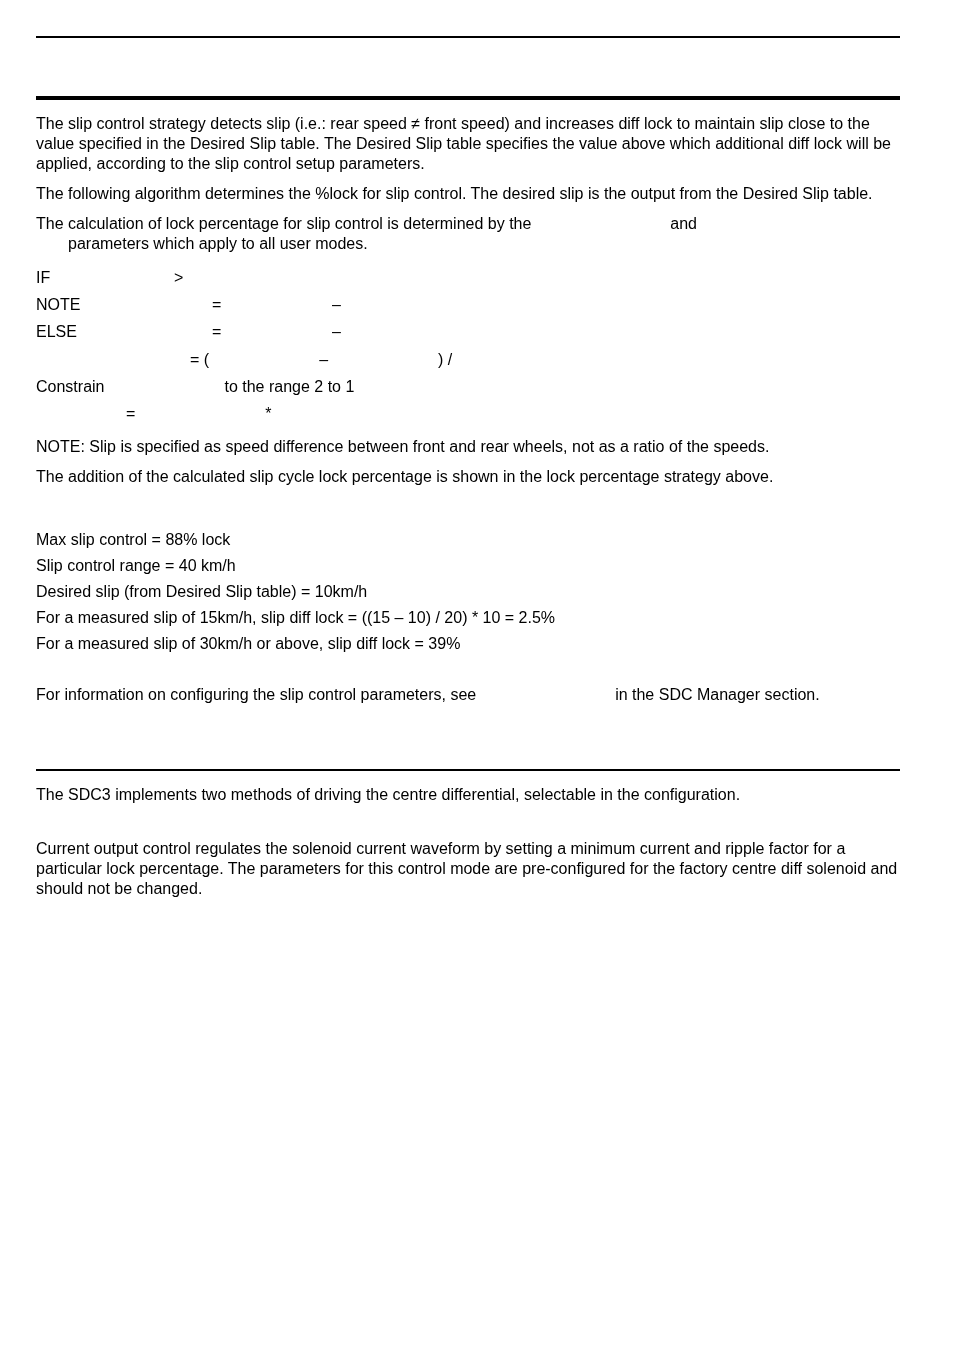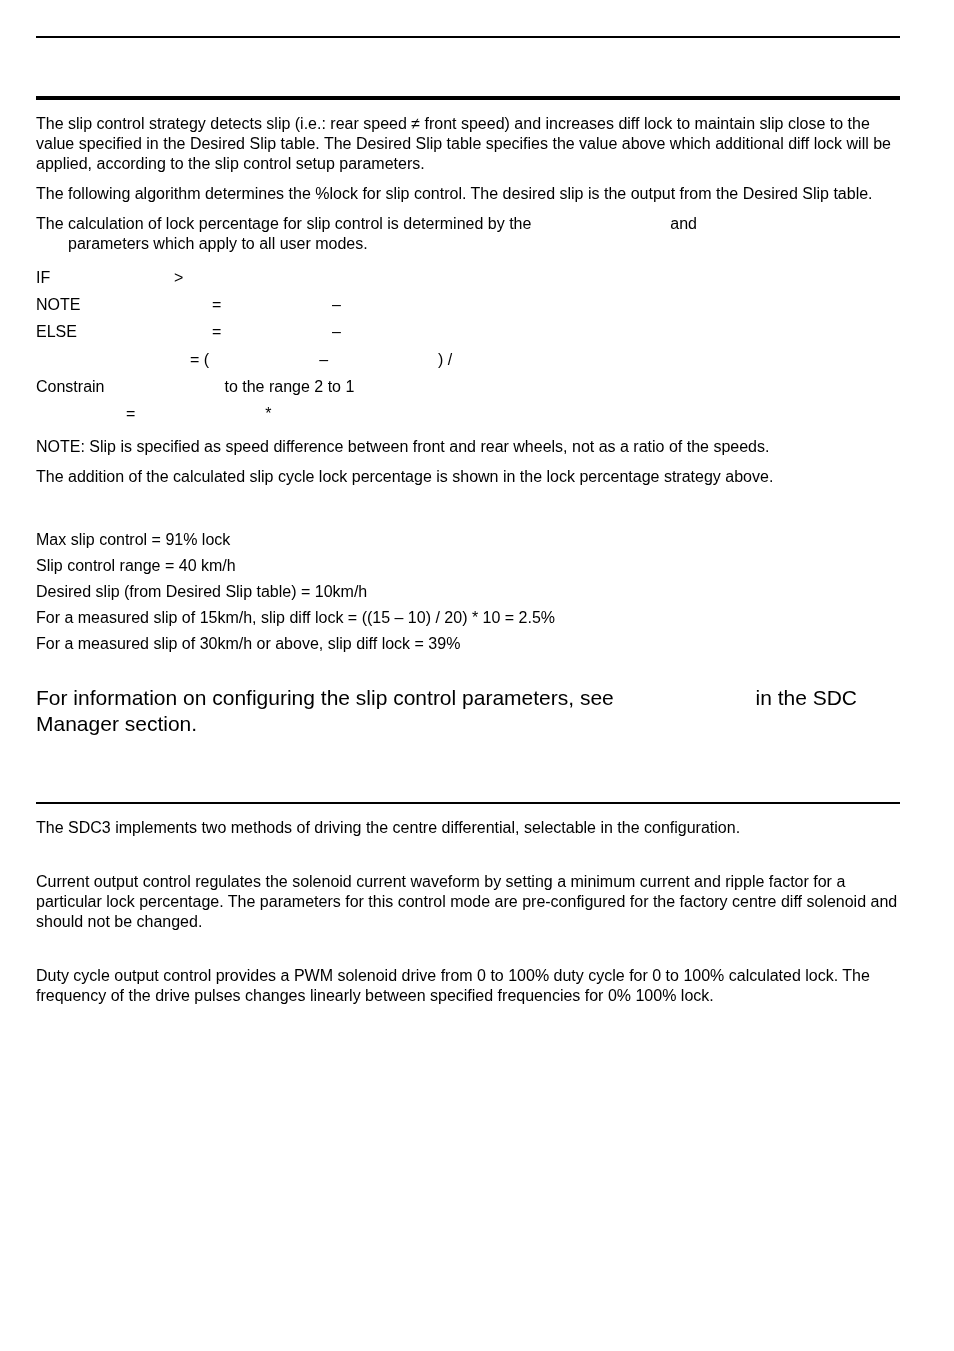--- a/index.html
+++ b/index.html
@@ -48,21 +48,21 @@
   }
   .algo-col1 { width: 102px; }
   .algo-col2 { width: 74px; }
   .algo-col3 { width: 36px; text-align: left; }
   .sym { display: inline-block; }
   .sp { display: inline-block; }
   .gap-small { height: 10px; }
   .gap-med { height: 24px; }
   .gap-lg { height: 34px; }
   .line-group p { margin: 0 0 8px 0; font-size: 16px; }
-  .inline-row { font-size: 21px; }
+  .inline-row { font-size: 16px; }
   .right-note { display: inline; }
 </style>
 </head>
 <body>
 
 <div class="page">
 
   <hr class="hr-thin">
 
   <div class="section-title-invisible"></div>
@@ -123,21 +123,21 @@
     </div>
   </div>
 
   <div class="gap-small"></div>
   <p class="body-text">NOTE: Slip is specified as speed difference between front and rear wheels, not as a ratio of the speeds.</p>
   <p class="body-text">The addition of the calculated slip cycle lock percentage is shown in the lock percentage strategy above.</p>
 
   <div class="gap-lg"></div>
 
   <div class="line-group">
-    <p>Max slip control = 91% lock</p>
+    <p>Max slip control = 88% lock</p>
     <p>Slip control range = 40 km/h</p>
     <p>Desired slip (from Desired Slip table) = 10km/h</p>
     <p>For a measured slip of 15km/h, slip diff lock = ((15 – 10) / 20) * 10 = 2.5%</p>
     <p>For a measured slip of 30km/h or above, slip diff lock = 39%</p>
   </div>
 
   <div class="gap-med"></div>
 
   <p class="body-text inline-row">
     <span>For information on configuring the slip control parameters, see </span>
@@ -151,19 +151,18 @@
   <hr class="hr-thick" style="border-top-width:2px;">
 
   <p class="body-text">The SDC3 implements two methods of driving the centre differential, selectable in the configuration.</p>
 
   <div class="gap-med"></div>
 
   <p class="body-text">Current output control regulates the solenoid current waveform by setting a minimum current and ripple factor for a particular lock percentage. The parameters for this control mode are pre-configured for the factory centre diff solenoid and should not be changed.</p>
 
   <div class="gap-med"></div>
 
-  <p class="body-text">Duty cycle output control provides a PWM solenoid drive from 0 to 100% duty cycle for 0 to 100% calculated lock. The frequency of the drive pulses changes linearly between specified frequencies for 0% 100% lock.</p>
 
   <div class="gap-small"></div>
 
 
 
 </div>
 
 </body></html>

